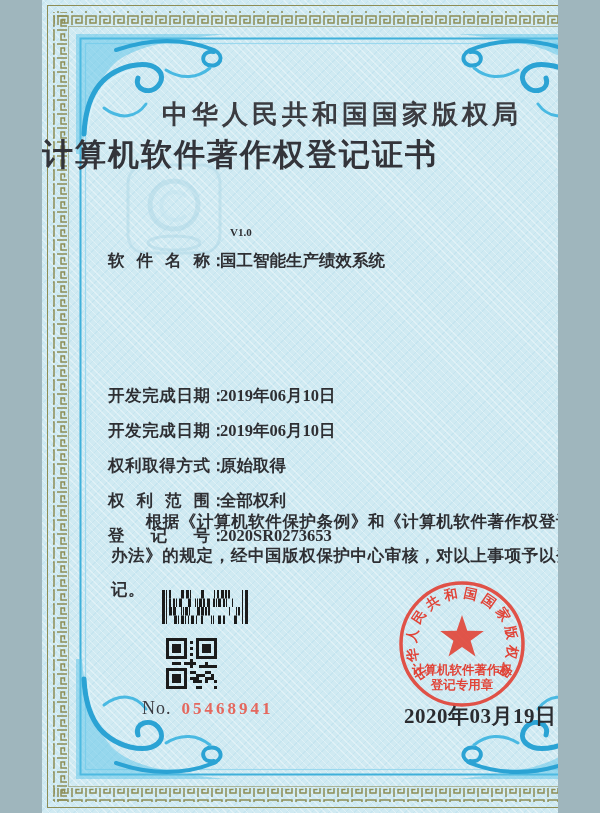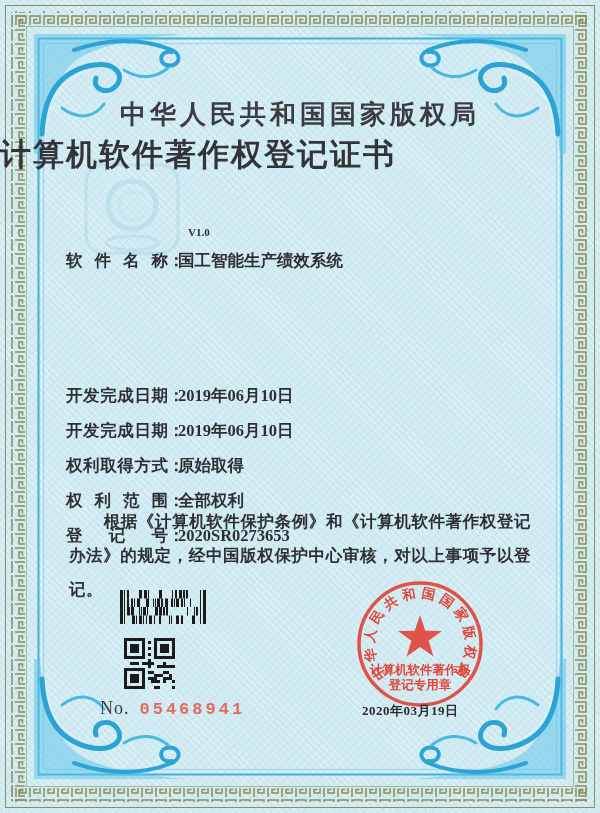--- a/index.html
+++ b/index.html
@@ -1,18 +1,18 @@
 <!DOCTYPE html>
 <html><head>
 <meta charset="utf-8">
 <style>
   html,body{margin:0;padding:0;background:#9fb6bd;}
   .certificate{
     position:relative;
-    width:600px;height:813px;
+    width:516px;height:813px;
     margin:0 auto;
     overflow:hidden;
     background-color:#d0eaf2;
     background-image:
       repeating-linear-gradient(45deg, rgba(255,255,255,.35) 0 1px, rgba(255,255,255,0) 1px 5px),
       repeating-linear-gradient(-45deg, rgba(140,200,225,.16) 0 1px, rgba(255,255,255,0) 1px 6px);
     font-family:"Liberation Serif","DejaVu Serif",serif;
     color:#2e2f33;
   }
   .border-svg{position:absolute;left:0;top:0;width:600px;height:813px;}
@@ -39,25 +39,25 @@
   .fvalue2{position:absolute;left:188px;font-size:11px;font-weight:600;}
   .statement{
     position:absolute;left:69px;top:505px;width:462px;
     font-size:16.5px;font-weight:600;line-height:34px;
     text-align:justify;text-indent:2.1em;letter-spacing:.5px;
   }
   .barcode{position:absolute;left:120px;top:590px;}
   .qrcode{position:absolute;left:124px;top:638px;}
   .serial{position:absolute;left:100px;top:698px;display:flex;align-items:baseline;gap:10px;}
   .serial-prefix{font-size:18px;color:#3a3a40;letter-spacing:1px;}
-  .serial-digits{font-family:Liberation Mono, monospace;font-size:17px;font-weight:700;color:#e4685e;letter-spacing:3px;}
+  .serial-digits{font-family:Liberation Serif, serif;font-size:17px;font-weight:700;color:#e4685e;letter-spacing:3px;}
   .seal{position:absolute;left:350px;top:578px;opacity:.95;}
   .issue-date{
     position:absolute;left:362px;top:702px;
-    font-size:13px;font-weight:700;letter-spacing:.5px;color:#2a2b2f;font-family:Liberation Serif, serif;
+    font-size:21px;font-weight:700;letter-spacing:.5px;color:#2a2b2f;font-family:Liberation Serif, serif;
   }
 </style>
 </head>
 <body>
 
 <div class="certificate">
 
   <svg class="border-svg" viewBox="0 0 600 813" xmlns="http://www.w3.org/2000/svg">
     <defs>
       <pattern id="mh" width="14" height="14" patternUnits="userSpaceOnUse">

